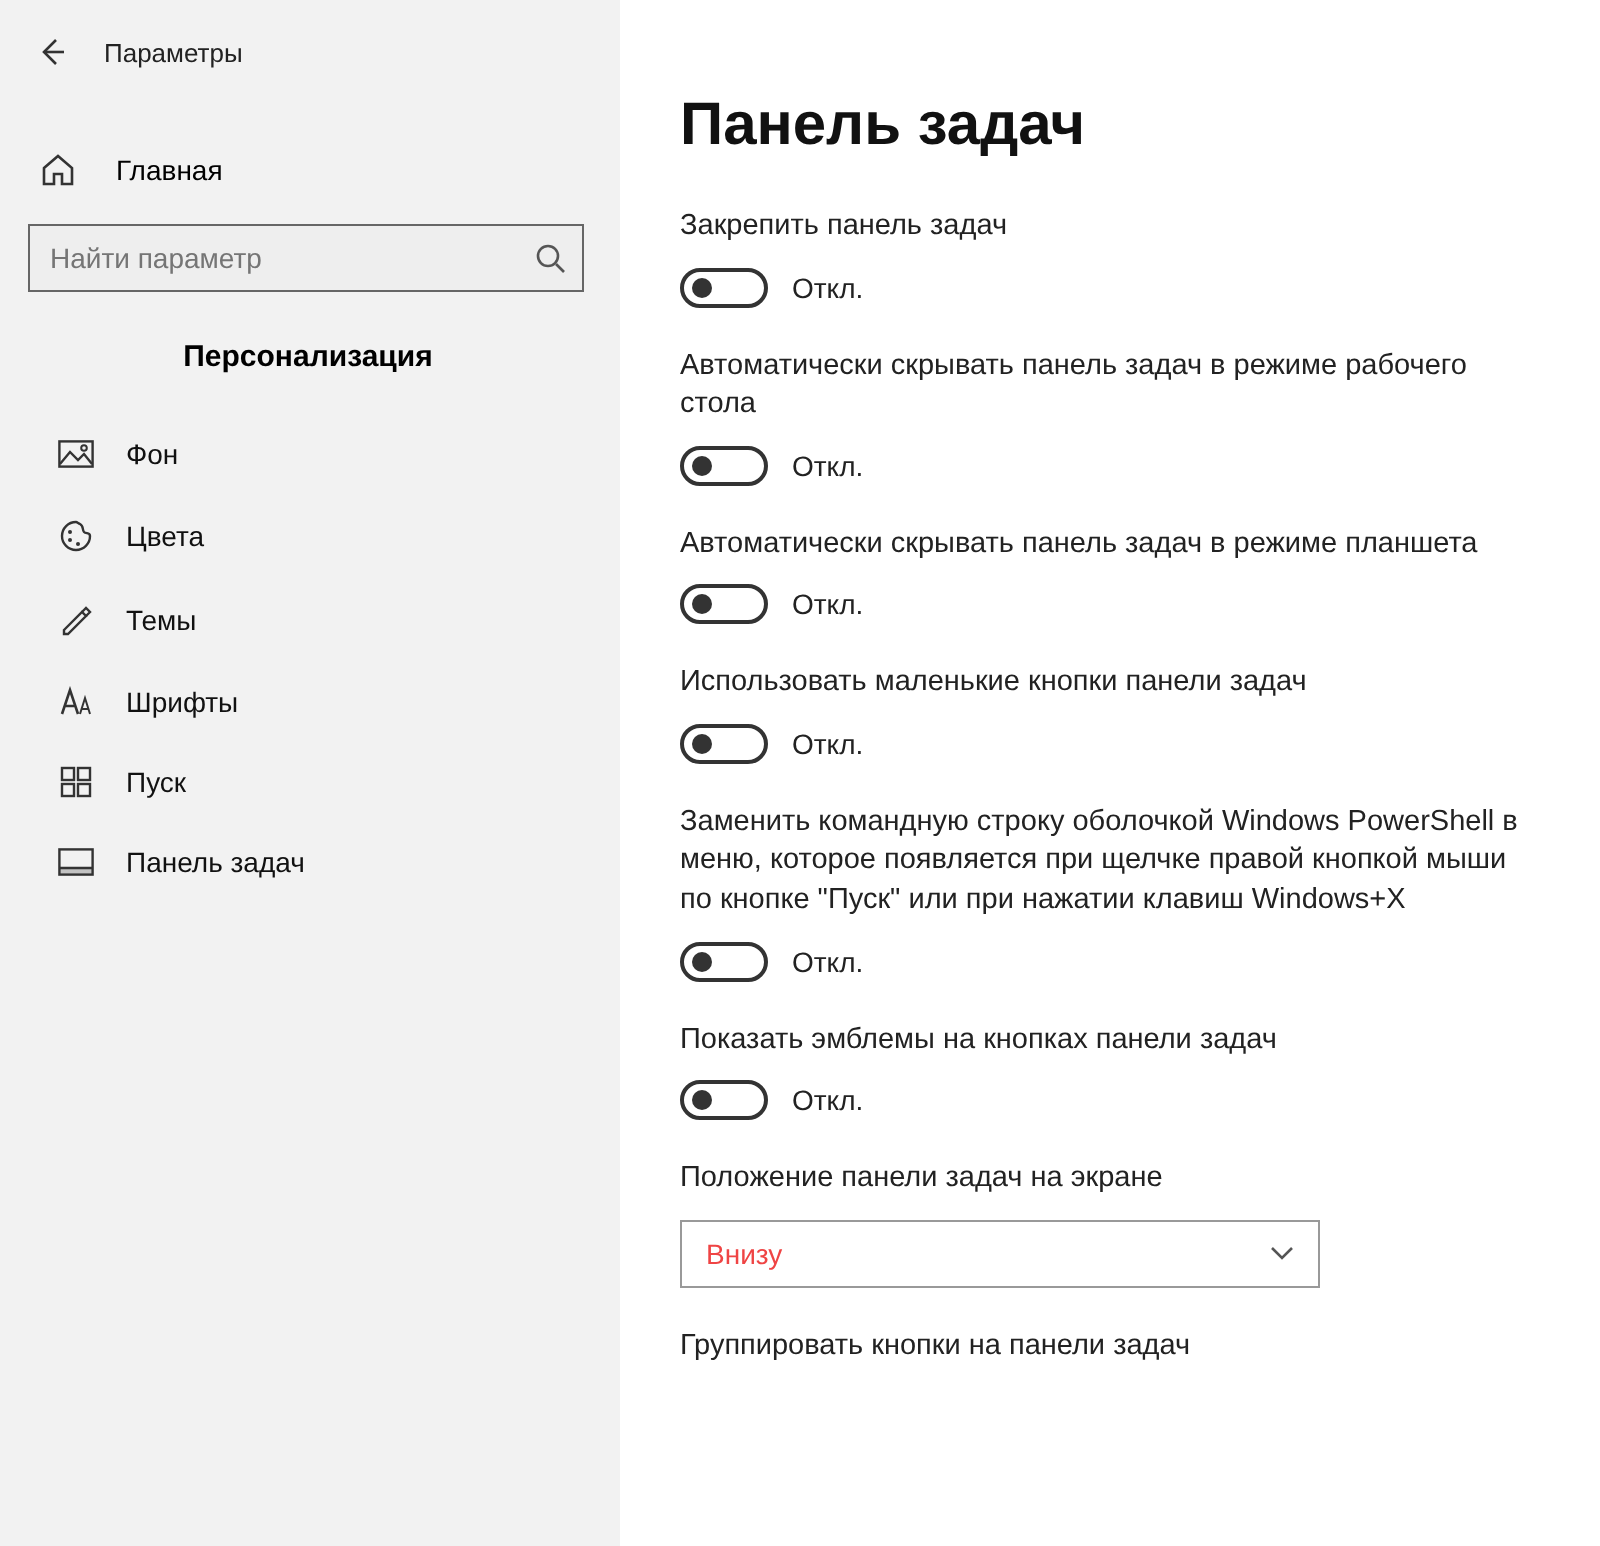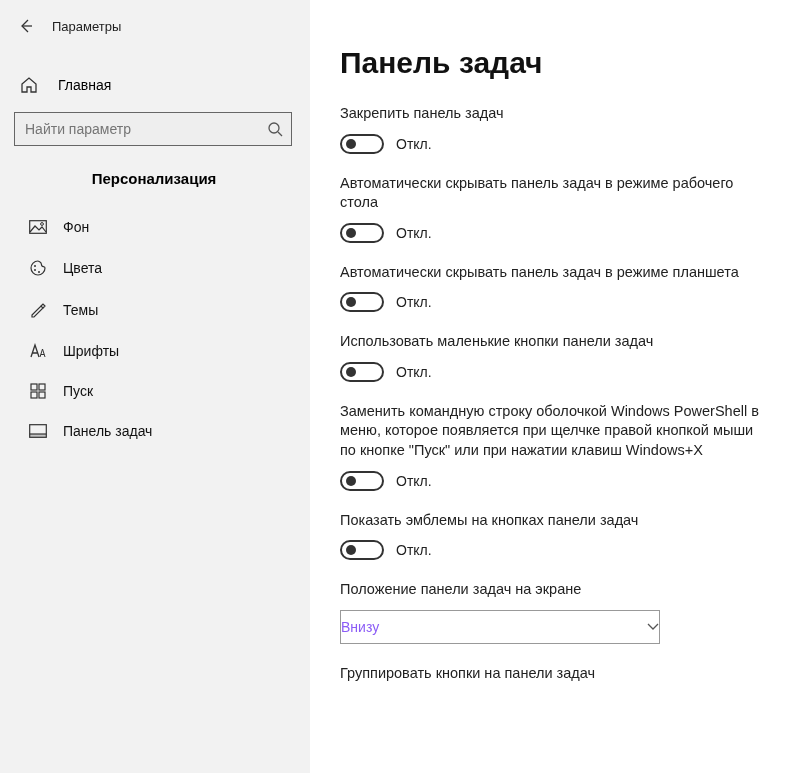--- a/index.html
+++ b/index.html
@@ -127,23 +127,23 @@
     left: auto; right: 4px;
   }
   .toggle-state { font-size: 14px; color: #222; }
   .dropdown {
     margin-top: 10px;
     border: 1px solid #999;
     height: 34px;
     display: flex;
     align-items: center;
     justify-content: space-between;
-    padding: 0 0;
+    padding: 0 12px;
     font-size: 14px;
-    color: #8b5cf6;
+    color: #ef4444;
     background: #fff;
   }
   .dropdown.narrow { width: 320px; }
   .chev { color: #555; font-size: 12px; }
   svg { display: block; }
 </style>
 </head>
 <body>
 
 <div class="sidebar">

